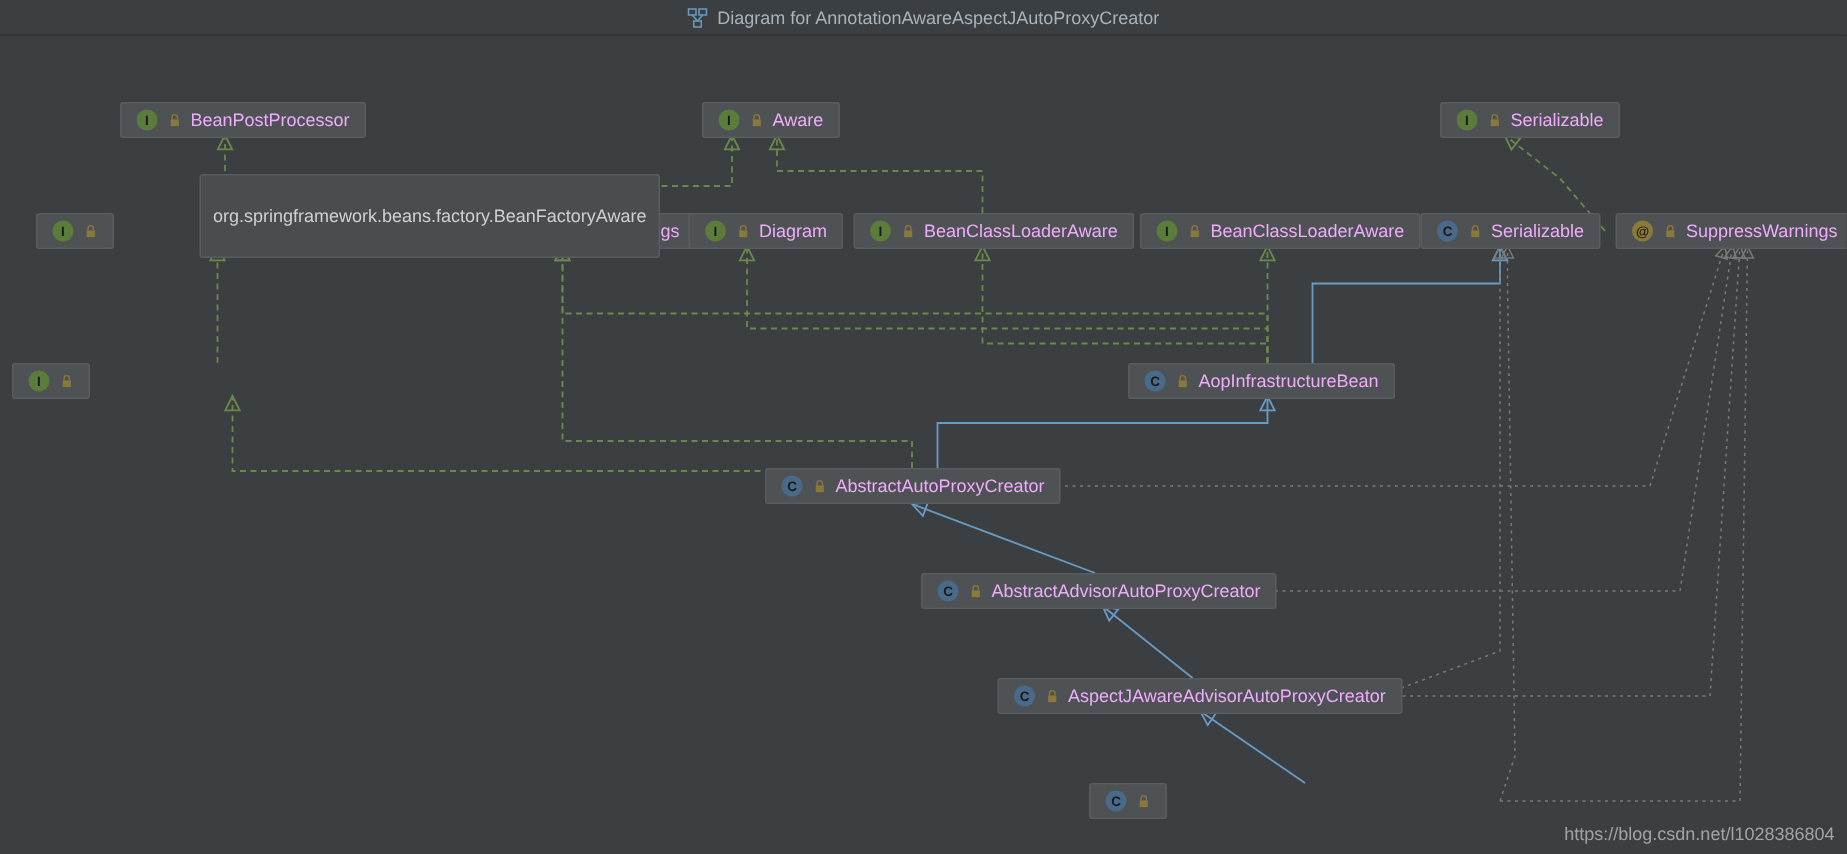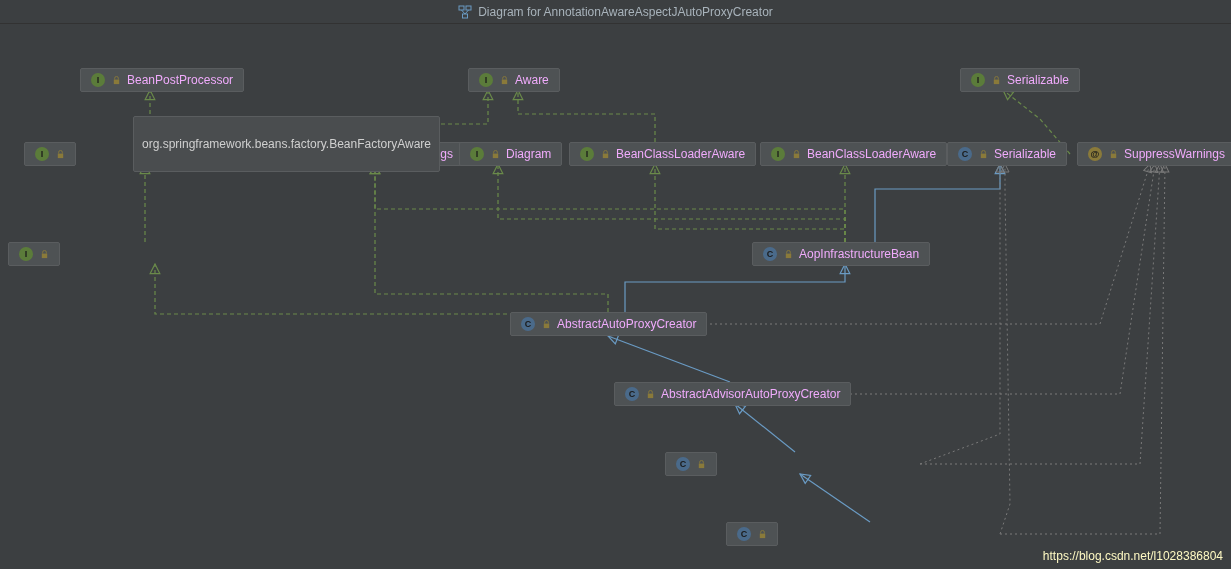--- a/index.html
+++ b/index.html
@@ -78,21 +78,21 @@
       padding: 20px 8px;
       color: #d0d0d0;
       font-size: 12px;
       z-index: 20;
       border-radius: 2px;
     }
     .watermark {
       position: absolute;
       right: 8px;
       bottom: 6px;
-      color: #fef9c3;
+      color: #a3a3a3;
       font-size: 12px;
       z-index: 30;
     }
     svg.edges {
       position: absolute;
       top: 0;
       left: 0;
       width: 100%;
       height: 100%;
       z-index: 5;
@@ -313,20 +313,21 @@
   </div>
 
   <div class="node" style="left:665px; top:428px;">
     <span class="badge class">C</span>
     <span class="lock">
         <svg width="9" height="9" viewBox="0 0 10 10">
           <rect x="2" y="4" width="6" height="5" fill="#8a7a3a"></rect>
           <path d="M3 4 V2.5 a2 2 0 0 1 4 0 V4" fill="none" stroke="#8a7a3a" stroke-width="1"></path>
         </svg>
       </span>
+    <span class="node-label">AspectJAwareAdvisorAutoProxyCreator</span>
   </div>
 
   <div class="node" style="left:726px; top:498px;">
     <span class="badge class">C</span>
     <span class="lock">
         <svg width="9" height="9" viewBox="0 0 10 10">
           <rect x="2" y="4" width="6" height="5" fill="#8a7a3a"></rect>
           <path d="M3 4 V2.5 a2 2 0 0 1 4 0 V4" fill="none" stroke="#8a7a3a" stroke-width="1"></path>
         </svg>
       </span>

